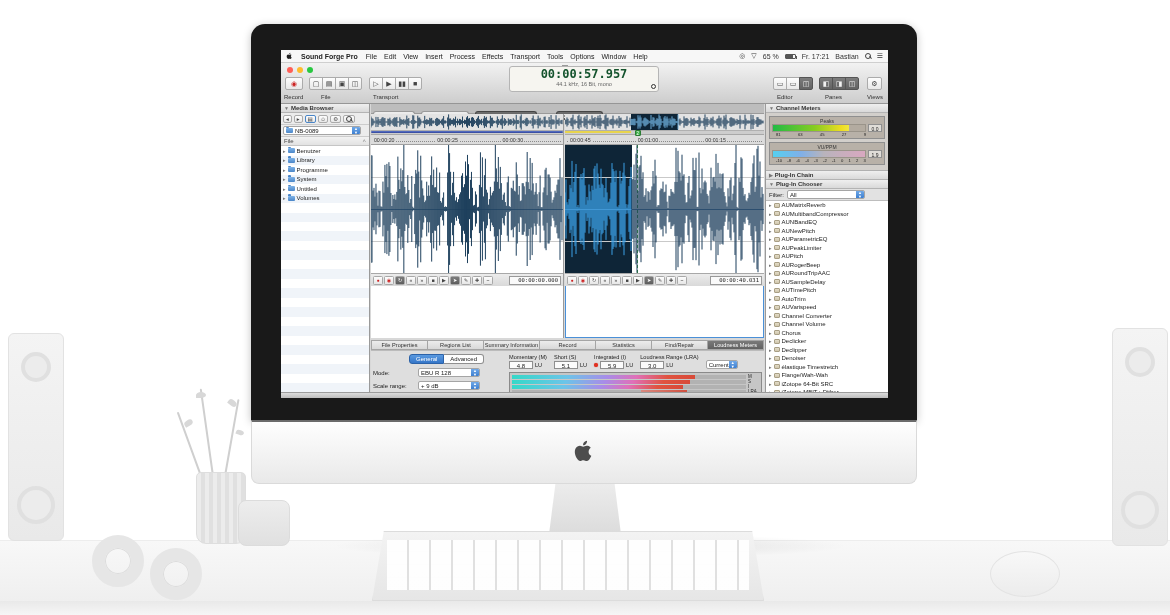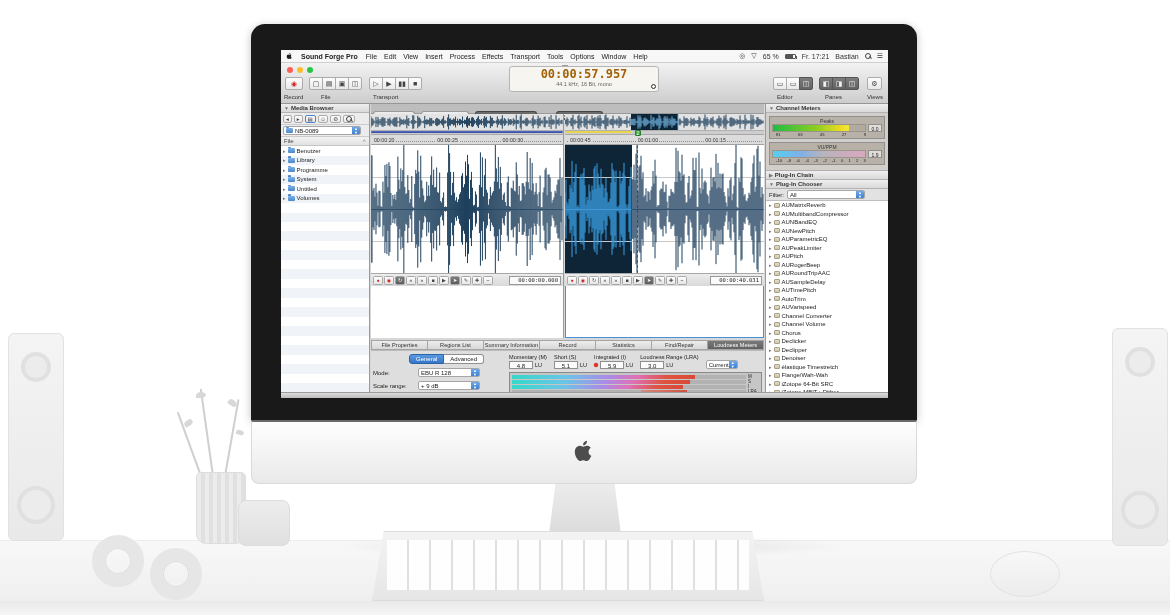--- a/index.html
+++ b/index.html
@@ -70,21 +70,21 @@
   .btn { display:inline-flex; align-items:center; justify-content:center; height:13px;
          background:linear-gradient(#fdfdfd,#e8e8e8); border:1px solid #ababab; border-radius:2px;
          font-size:7px; color:#444; }
   .btn.dark { background:linear-gradient(#7c7c7c,#636363); color:#f2f2f2; border-color:#555; }
   .bgroup { display:inline-flex; }
   .bgroup .btn { border-radius:0; margin-left:-1px; width:14px; }
   .bgroup .btn:first-child { border-radius:2px 0 0 2px; margin-left:0; }
   .bgroup .btn:last-child { border-radius:0 2px 2px 0; }
   .timebox { position:absolute; left:228px; top:-11px; width:150px; height:26px; background:#f6f5f0;
              border:1px solid #b5b5b5; border-radius:3px; text-align:center; }
-  .timebox .big { font-family:"DejaVu Sans Mono", monospace; font-size:12px; font-weight:bold; color:#a16207; line-height:14px; }
+  .timebox .big { font-family:"DejaVu Sans Mono", monospace; font-size:12px; font-weight:bold; color:#14532d; line-height:14px; }
   .timebox .small { font-size:5.5px; color:#666; }
   .timebox .clk { position:absolute; right:2px; bottom:2px; width:5px; height:5px; border:1px solid #333; border-radius:50%; }
   .grouplabels { position:absolute; top:31px; left:0; right:0; height:10px; font-size:6px; color:#333; }
 
   
   .mainarea { left:0; top:54px; width:607px; height:288px; background:#d8d8d8; }
   .statusstrip { left:0; top:342px; width:607px; height:6px; background:linear-gradient(#dcdcdc,#bdbdbd); border-top:1px solid #9c9c9c; }
 
   
   .mb { position:absolute; left:0; top:0; width:89px; height:288px; background:#fff; border-right:1px solid #9a9a9a;

